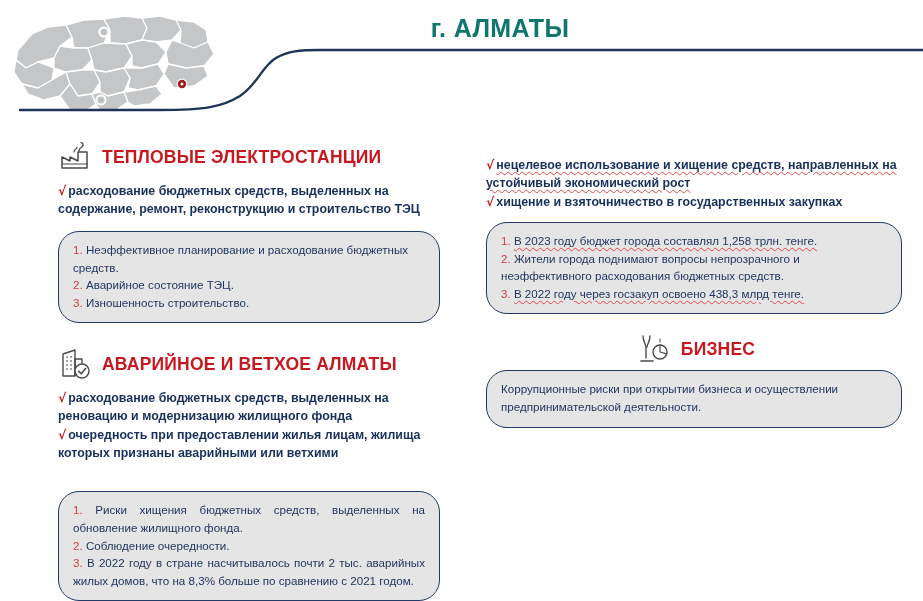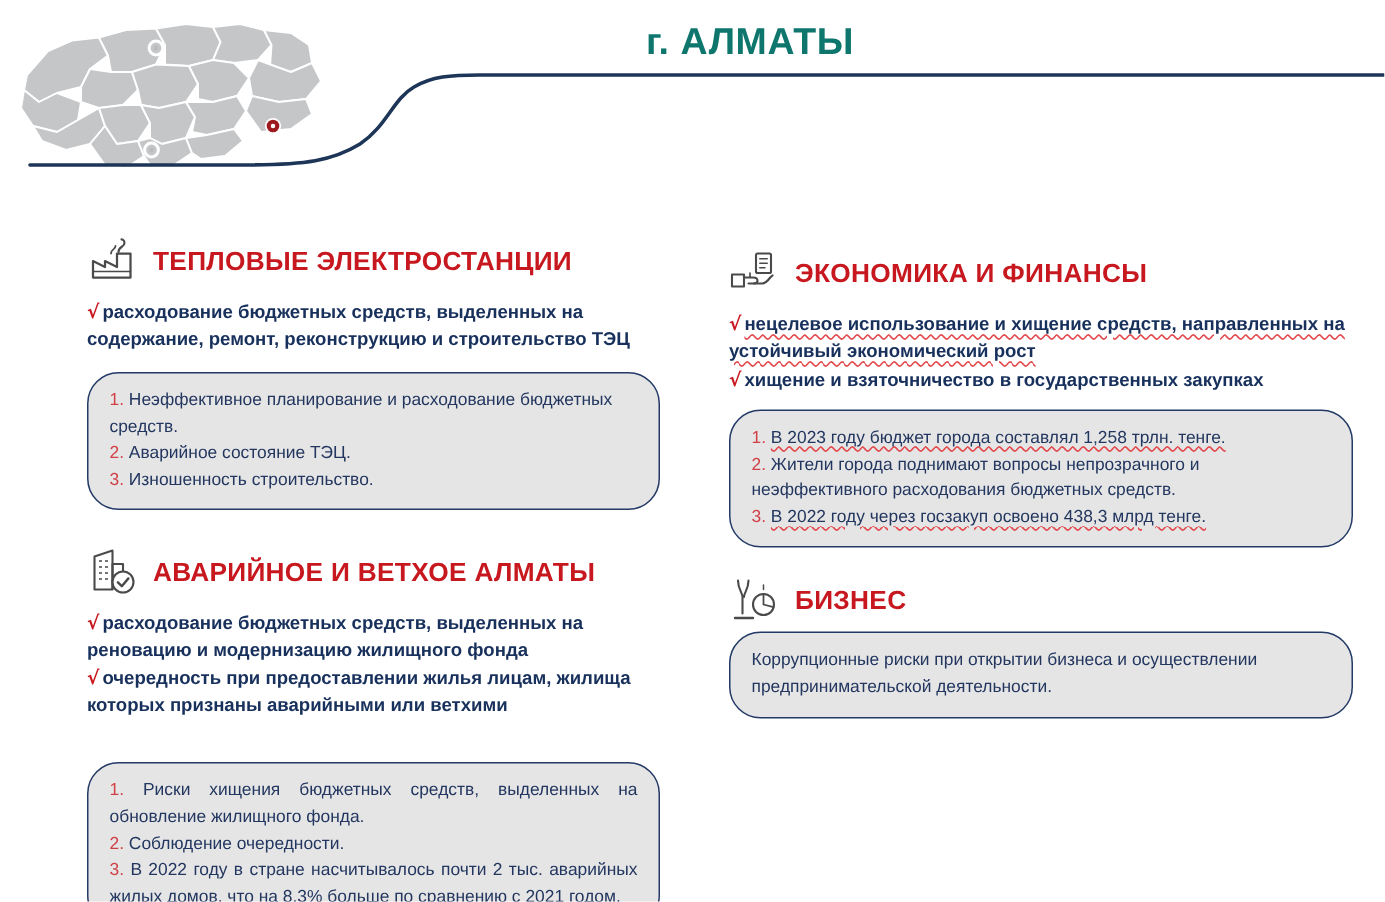--- a/index.html
+++ b/index.html
@@ -64,21 +64,20 @@
     width: 420px;
   }
 
   .section { position: relative; }
 
   .sec-head {
     display: flex;
     align-items: center;
     gap: 10px;
     margin-bottom: 6px;
-    margin-top: 17px;
   }
   .sec-icon {
     width: 34px;
     height: 34px;
     flex: 0 0 34px;
     display: block;
   }
   .sec-icon svg { display:block; width:100%; height:100%; }
   .sec-title {
     font-size: 17.5px;
@@ -122,21 +121,21 @@
 
   
   #sec-tes { margin-top: 0; }
   #box-tes { margin-top: 12px; width: 382px; }
   #sec-housing { margin-top: 24px; }
   #box-housing { margin-top: 28px; width: 382px; }
   #box-econ { margin-top: 10px; width: 416px; }
   #sec-business { margin-top: 18px; }
   #box-business { margin-top: 4px; width: 416px; }
 
-  #sec-business .sec-head { margin-bottom: 2px; }
+  #sec-business .sec-head { margin-bottom: 2px; justify-content: center; }
 </style>
 </head>
 <body>
 
 <div id="header">
 
   <div id="map-wrap">
     <svg viewBox="0 0 215 110" xmlns="http://www.w3.org/2000/svg">
       <g fill="#c4c6c8" stroke="#ffffff" stroke-width="1.3" stroke-linejoin="round">
         <path d="M10 40 L24 24 L40 17 L58 15 L64 27 L52 36 L46 48 L30 52 L18 58 L8 50 Z"></path>
@@ -229,35 +228,20 @@
       <p><span class="num">2.</span> <span>Соблюдение очередности.</span></p>
       <p><span class="num">3.</span> <span>В 2022 году в стране насчитывалось почти 2 тыс. аварийных жилых домов, что на 8,3% больше по сравнению с 2021 годом.</span></p>
     </div>
   </div>
 
 </div>
 
 <div id="col-right">
 
   <div class="section" id="sec-econ">
-    <div class="sec-head">
-      <span class="sec-icon">
-        <svg viewBox="0 0 34 34" xmlns="http://www.w3.org/2000/svg">
-          <g fill="none" stroke="#4a4a4a" stroke-width="1.4" stroke-linejoin="round" stroke-linecap="round">
-            <rect x="18" y="4" width="10" height="13" rx="1"></rect>
-            <path d="M20.5 7.5 L25.5 7.5 M20.5 10.5 L25.5 10.5 M20.5 13.5 L24 13.5" stroke-width="1"></path>
-            <path d="M2 18 L10 18 L10 26 L2 26 Z"></path>
-            <path d="M10 20 L16 20 C 18 20 19 21 19 22.2 C 19 23.4 18 24 16.5 24 L13 24"></path>
-            <path d="M16.5 24 L22 24 C 24 24 26 22 27.5 20 L29 18.6"></path>
-            <path d="M14 17 L14 20" stroke-width="1.1"></path>
-          </g>
-        </svg>
-      </span>
-      <span class="sec-title">ЭКОНОМИКА И ФИНАНСЫ</span>
-    </div>
 
     <div class="bullets">
       <div class="row"><span class="chk">√</span><span class="sp-red">нецелевое использование и хищение средств, направленных на устойчивый экономический рост</span></div>
       <div class="row"><span class="chk">√</span><span>хищение и взяточничество в государственных закупках</span></div>
     </div>
 
     <div class="box" id="box-econ">
       <p><span class="num">1.</span> <span class="sp-red">В 2023 году бюджет города составлял 1,258 трлн. тенге.</span></p>
       <p><span class="num">2.</span> <span>Жители города поднимают вопросы непрозрачного и неэффективного расходования бюджетных средств.</span></p>
       <p><span class="num">3.</span> <span class="sp-red">В 2022 году через госзакуп освоено 438,3 млрд тенге.</span></p>

